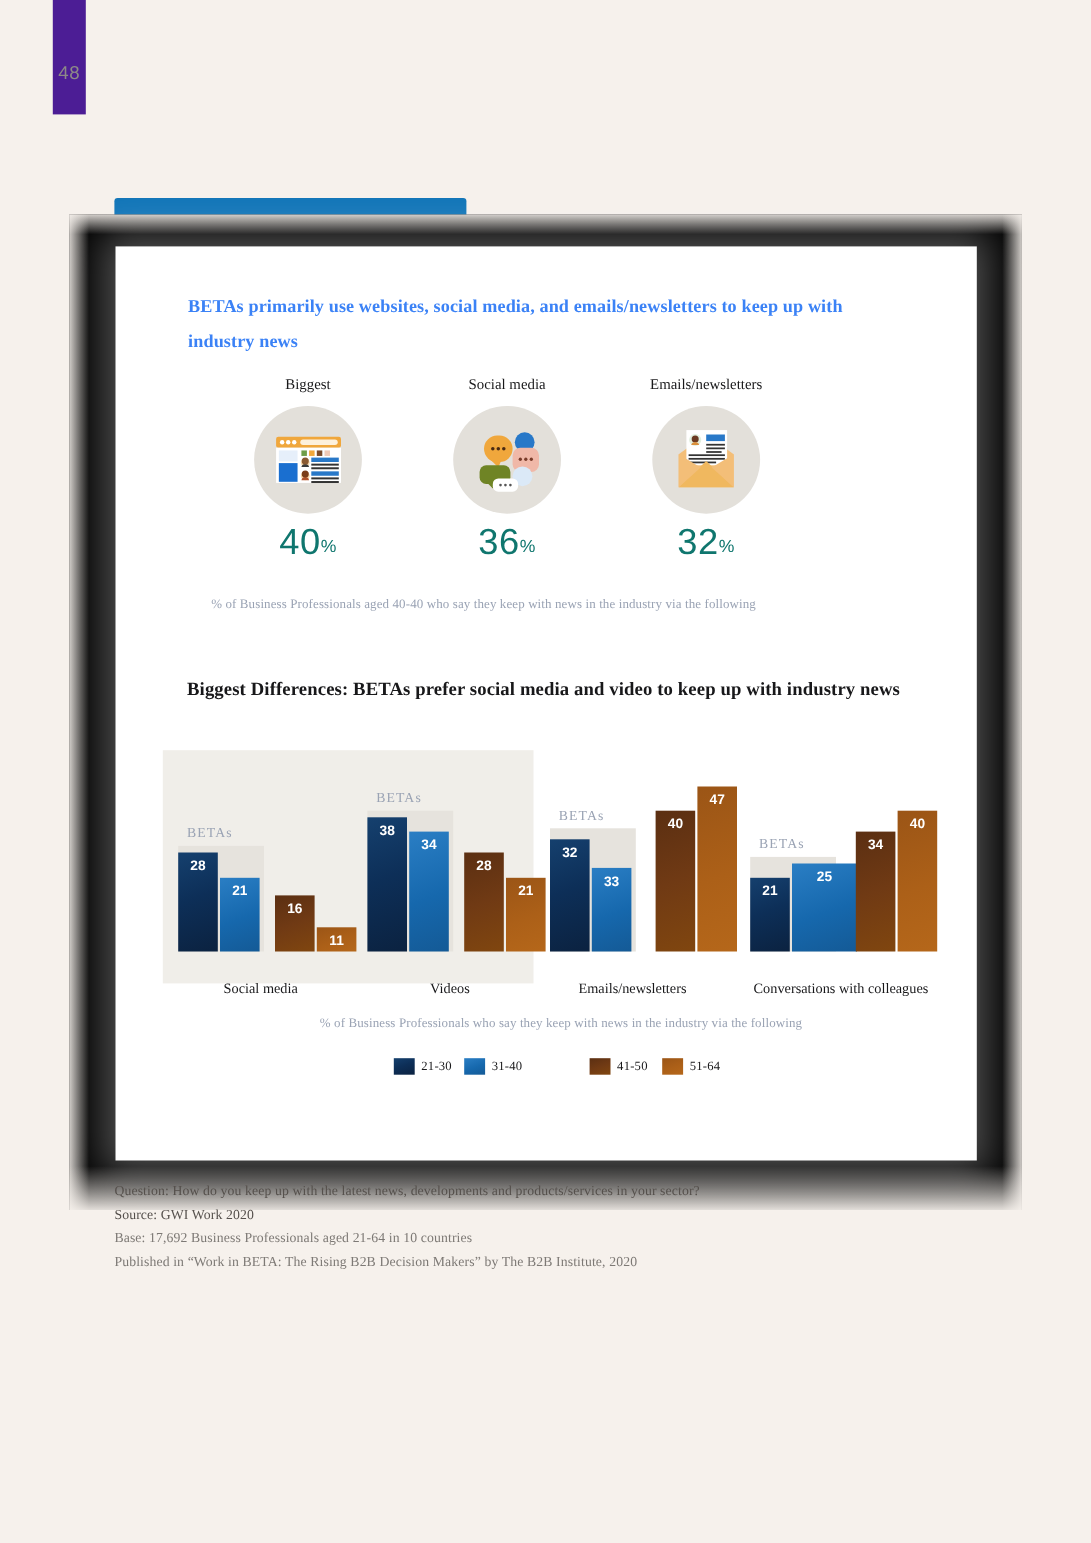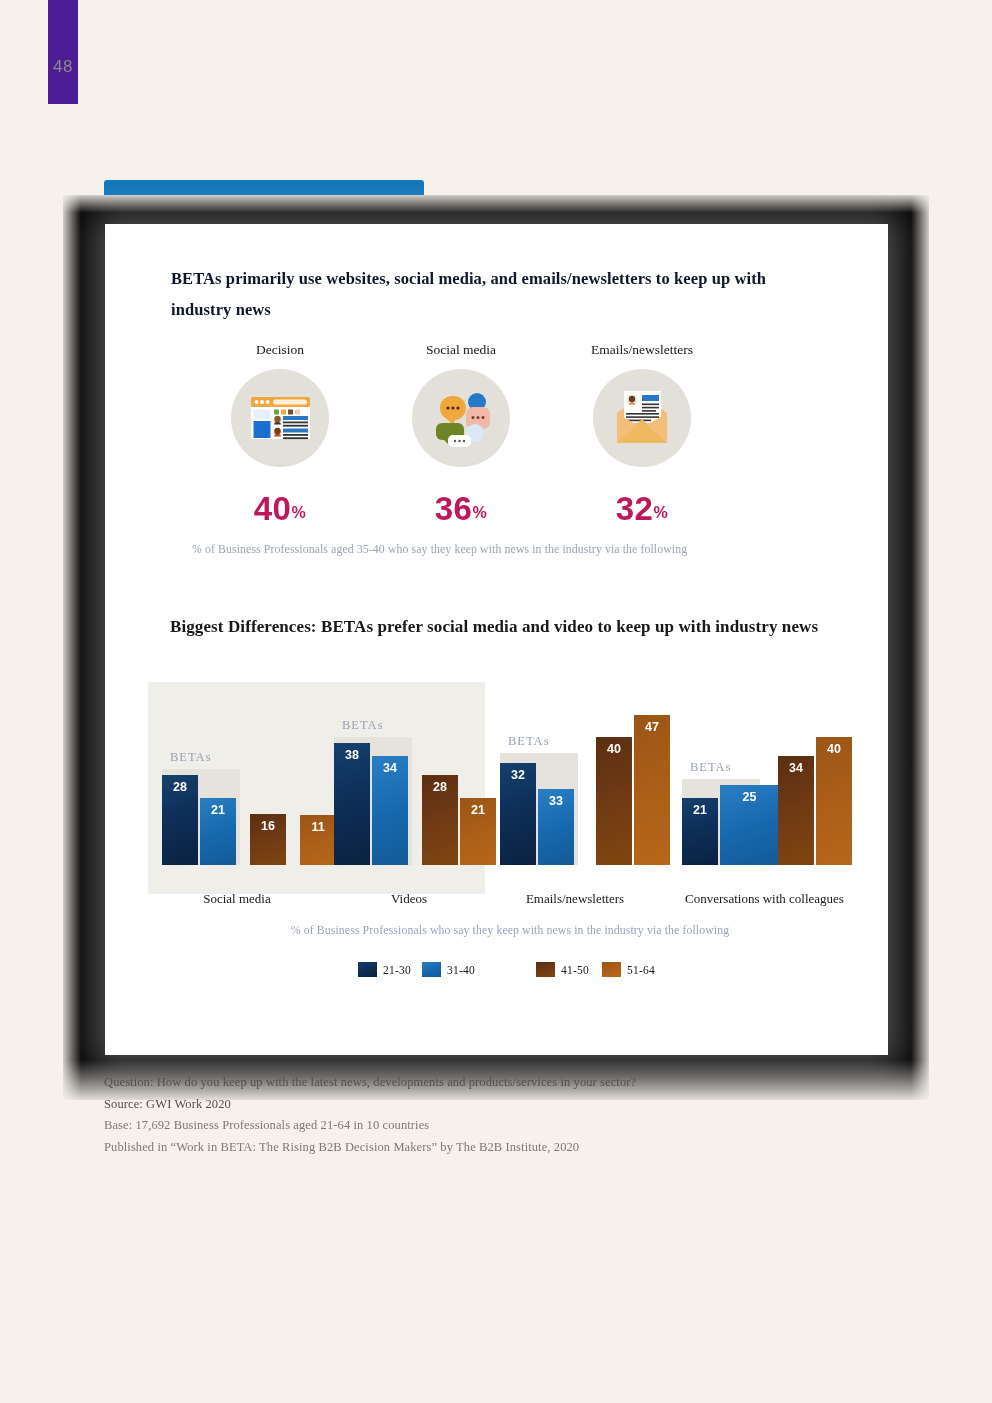--- a/index.html
+++ b/index.html
@@ -94,21 +94,21 @@
   }
 
   
   .slide-title {
     position: absolute;
     left: 66px;
     top: 40px;
     width: 630px;
     font-size: 16.5px;
     font-weight: bold;
-    color: #0f172a;
+    color: #3b82f6;
     line-height: 1.85;
     letter-spacing: 0.1px;
   }
 
   
   .icon-row {
     position: absolute;
     left: 66px;
     top: 118px;
     width: 680px;
@@ -131,25 +131,25 @@
   }
   .icon-circle {
     width: 98px;
     height: 98px;
     border-radius: 50%;
     background: #e3e0da;
     margin: 0 auto;
     position: relative;
   }
   .pct {
-    margin-top: 23px;
+    margin-top: 7px;
     font-family: "Liberation Sans", sans-serif;
     font-size: 33px;
-    color: #be185d;
-    font-weight: 700;
+    color: #0f766e;
+    font-weight: 400;
     letter-spacing: 0.5px;
   }
   .pct .unit {
     font-size: 16px;
     vertical-align: 2px;
   }
 
   .caption {
     position: absolute;
     font-size: 11.8px;
@@ -315,21 +315,21 @@
   <div class="frame-feather-b"></div>
 </div>
 
 <div class="card">
 
   <div class="slide-title">BETAs primarily use websites, social media, and emails/newsletters to keep up with industry news</div>
 
   <div class="icon-row">
 
     <div class="icon-col c0">
-      <div class="icon-label">Decision</div>
+      <div class="icon-label">Biggest</div>
       <div class="icon-circle">
         <svg class="art" viewBox="0 0 98 98">
           <rect x="20" y="28" width="59" height="10" rx="2" fill="#f0a73c"></rect>
           <circle cx="25.5" cy="33" r="2" fill="#fff"></circle>
           <circle cx="31" cy="33" r="2" fill="#fff"></circle>
           <circle cx="36.5" cy="33" r="2" fill="#fff"></circle>
           <rect x="42" y="30.5" width="34" height="5" rx="2.5" fill="#fdf1dd"></rect>
           <rect x="20" y="38" width="59" height="32" fill="#fff"></rect>
           <rect x="22.5" y="40.5" width="17" height="10" fill="#e6effa"></rect>
           <rect x="22.5" y="52" width="17" height="17" fill="#1a6fd0"></rect>
@@ -398,41 +398,41 @@
           <rect x="33" y="50.6" width="25" height="1.6" fill="#333"></rect>
           <path d="M24 74 L49 50 L74 74 Z" fill="#f0b85f"></path>
           <path d="M24 44 L24 74 L44 56 Z" fill="#f3be78"></path>
           <path d="M74 44 L74 74 L54 56 Z" fill="#f3be78"></path>
         </svg>
       </div>
       <div class="pct"><span>32</span><span class="unit">%</span></div>
     </div>
   </div>
 
-  <div class="caption caption-1">% of Business Professionals aged 35-40 who say they keep with news in the industry via the following</div>
+  <div class="caption caption-1">% of Business Professionals aged 40-40 who say they keep with news in the industry via the following</div>
 
   <div class="sub-title">Biggest Differences: BETAs prefer social media and video to keep up with industry news</div>
 
   <div class="chart">
     <div class="chart-panel"></div>
     <div class="groups" id="groups">
         <div class="group" style="left: 14px; width: 150px;">
           <div class="plot">
             <div class="beta-box" style="left: 0px; width: 78px; height: 95.6px;"></div>
             <div class="beta-tag" style="left: 8px; bottom: 99.6px;">BETAs</div>
             <div class="bar s0" style="height: 89.6px; left: 0px;">
               <span class="val">28</span>
             </div>
             <div class="bar s1" style="height: 67.2px; left: 38px;">
               <span class="val">21</span>
             </div>
             <div class="bar s2" style="height: 51.2px; left: 88px;">
               <span class="val">16</span>
             </div>
-            <div class="bar s3" style="height: 50px; left: 138px;">
+            <div class="bar s3" style="height: 22px; left: 126px;">
               <span class="val">11</span>
             </div>
           </div>
           <div class="cat-label">Social media</div>
         </div>
         <div class="group" style="left: 186px; width: 150px;">
           <div class="plot">
             <div class="beta-box" style="left: 0px; width: 78px; height: 127.6px;"></div>
             <div class="beta-tag" style="left: 8px; bottom: 131.6px;">BETAs</div>
             <div class="bar s0" style="height: 121.6px; left: 0px;">

